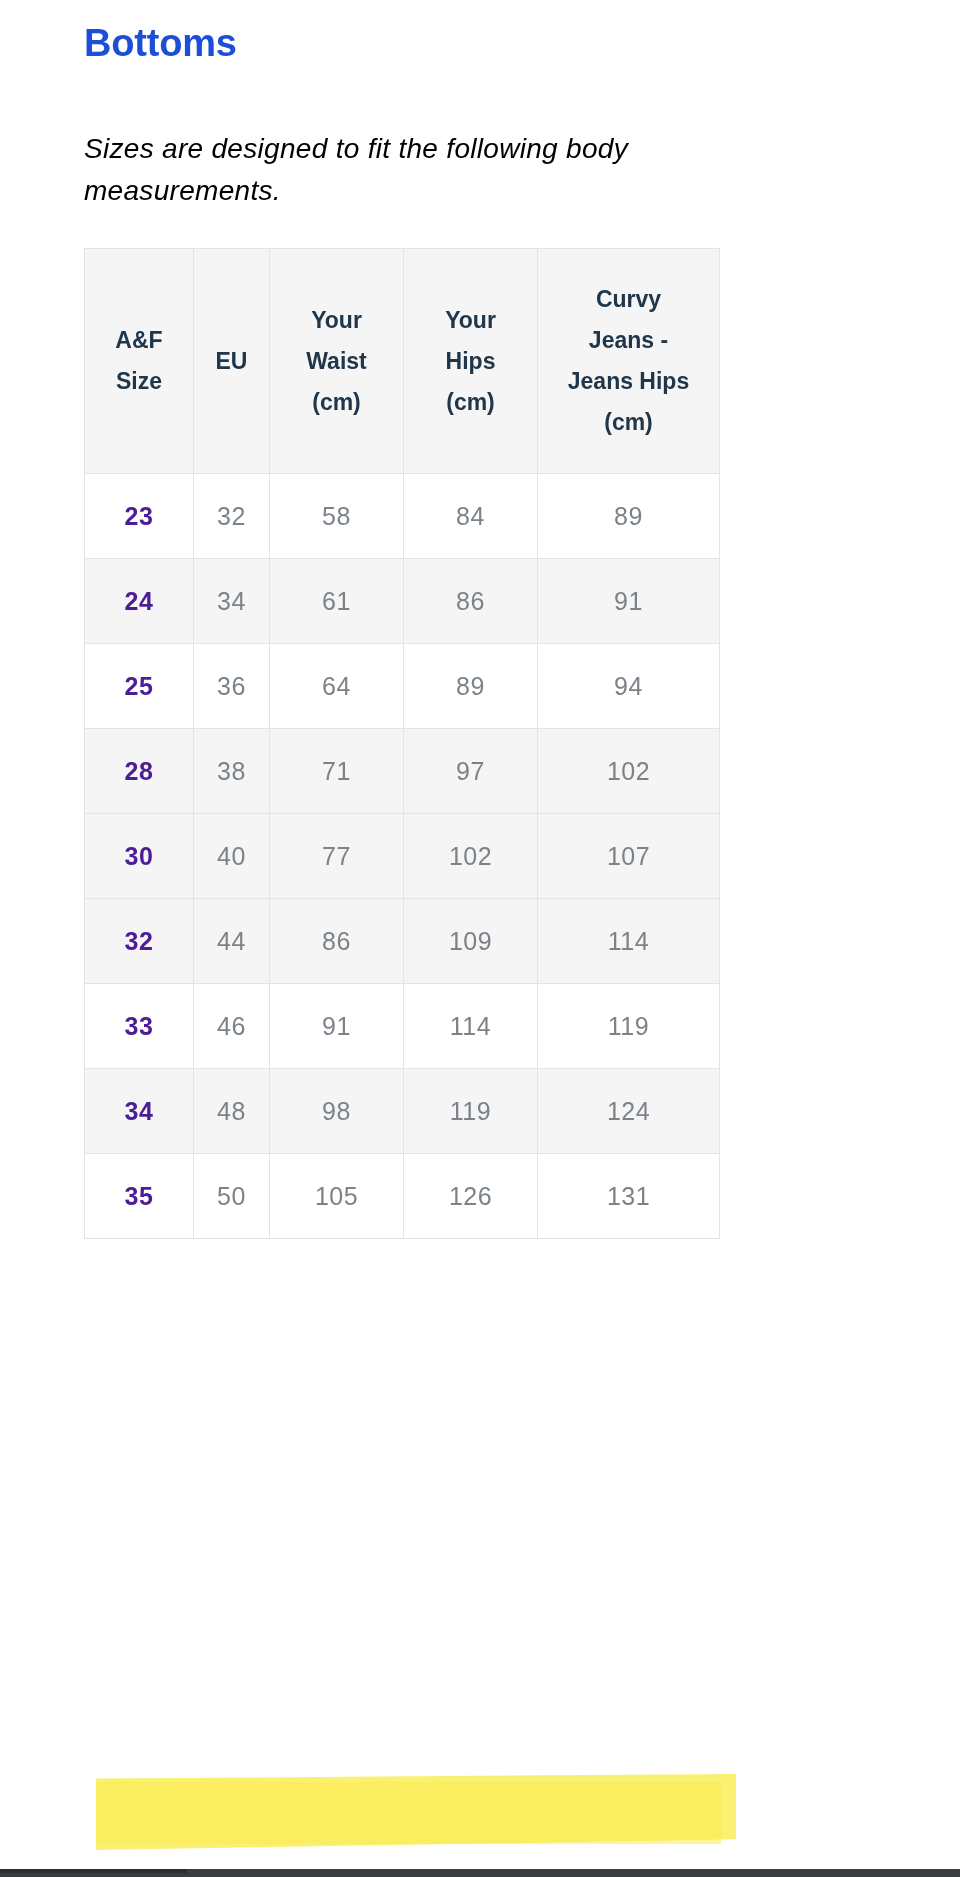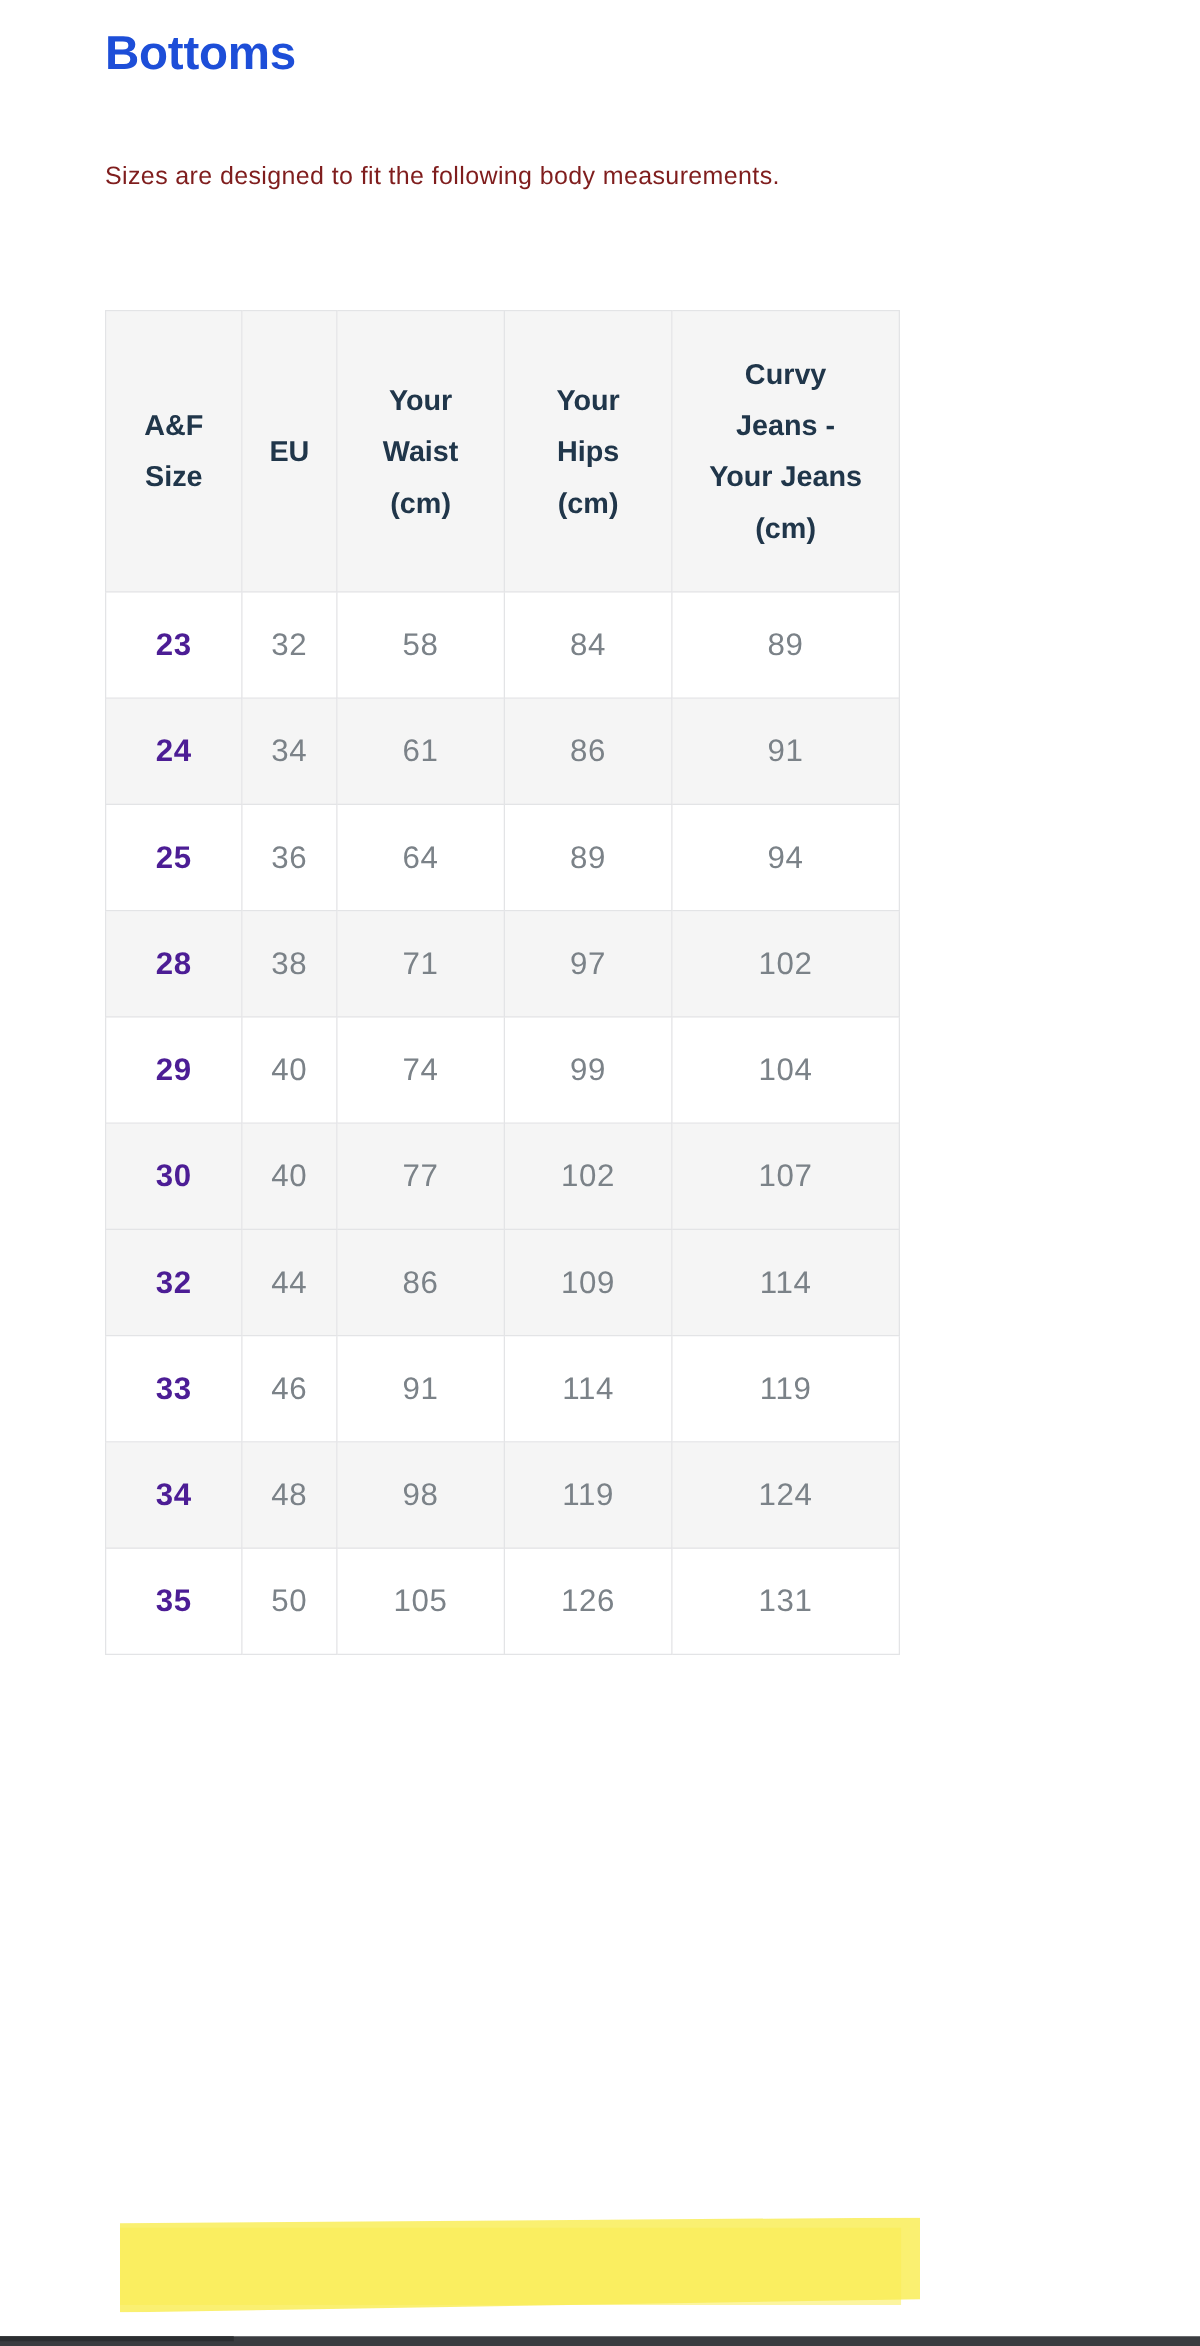--- a/index.html
+++ b/index.html
@@ -33,25 +33,26 @@
     font-weight: 700;
     color: #1d4ed8;
     letter-spacing: -0.2px;
   }
 
   .intro {
     position: absolute;
     left: 84px;
     top: 100px;
     width: 600px;
-    font-size: 20px;
+    font-size: 28px;
     line-height: 42px;
-    color: #7f1d1d;
+    color: #000000;
     font-weight: 400;
     letter-spacing: 0.3px;
+    font-style: italic;
   }
 
   
   .table-wrap {
     position: absolute;
     left: 84px;
     top: 248px;
     width: 635px;
   }
   table.size-table {
@@ -178,21 +179,21 @@
               <div>(cm)</div>
             </th>
             <th>
               <div>Your</div>
               <div>Hips</div>
               <div>(cm)</div>
             </th>
             <th>
               <div>Curvy</div>
               <div>Jeans -</div>
-              <div>Your Jeans</div>
+              <div>Jeans Hips</div>
               <div>(cm)</div>
             </th>
           </tr>
       </thead>
       <tbody id="table-body">
           <tr class="odd">
             <td class="sizecell">23</td>
             <td>32</td>
             <td>58</td>
             <td>84</td>
@@ -212,27 +213,20 @@
             <td>89</td>
             <td>94</td>
           </tr>
           <tr class="even">
             <td class="sizecell">28</td>
             <td>38</td>
             <td>71</td>
             <td>97</td>
             <td>102</td>
           </tr>
-          <tr class="odd">
-            <td class="sizecell">29</td>
-            <td>40</td>
-            <td>74</td>
-            <td>99</td>
-            <td>104</td>
-          </tr>
           <tr class="even">
             <td class="sizecell">30</td>
             <td>40</td>
             <td>77</td>
             <td>102</td>
             <td>107</td>
           </tr>
           <tr class="even">
             <td class="sizecell">32</td>
             <td>44</td>

